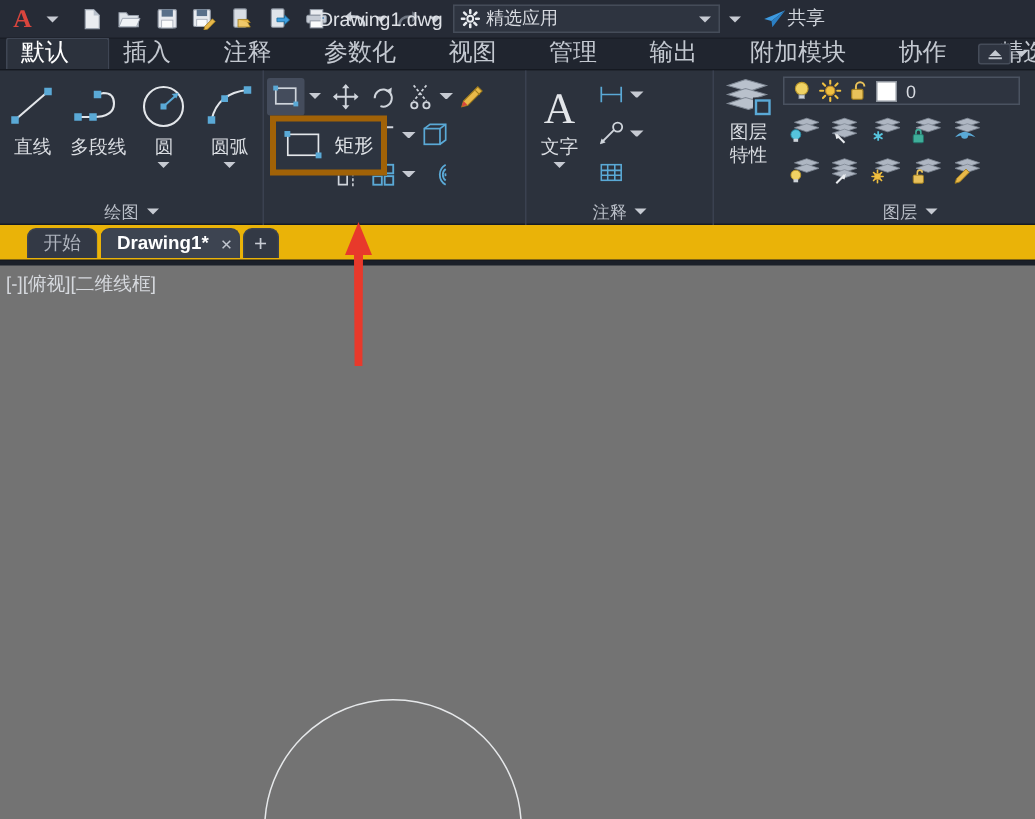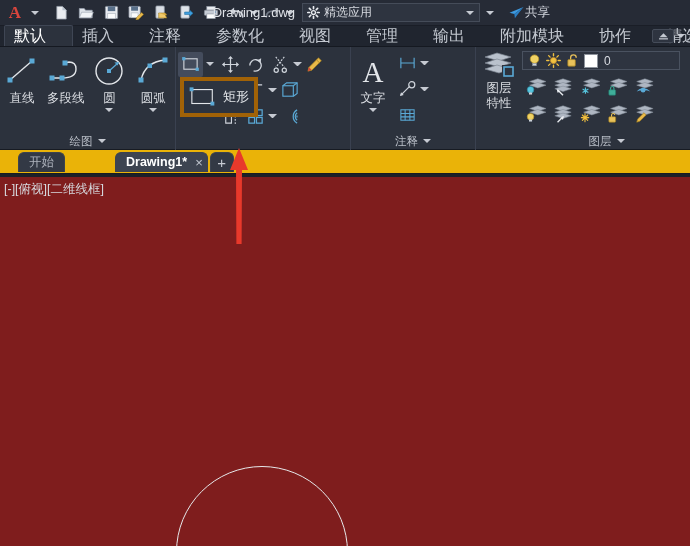--- a/index.html
+++ b/index.html
@@ -221,41 +221,40 @@
     margin-right: 2px;
     cursor: pointer;
     border: 1px solid #3c4350;
     border-bottom: none;
   }
   .ftab.active {
     background: #3d4451;
     color: #ffffff;
     font-weight: bold;
     padding-right: 4px;
-    margin-left: 48px;
   }
   .ftab .closex {
     margin-left: 8px; font-size: 13px; color:#c2c7d0; cursor:pointer;
     font-family:"Liberation Sans", sans-serif; font-weight: normal;
   }
   .ftab-add {
     width: 24px; height: 20px;
     display:flex; align-items:center; justify-content:center;
     background: #333945;
     border: 1px solid #3c4350; border-bottom:none;
     border-radius: 6px 6px 0 0;
     font-size: 15px; color: #c8ccd4; cursor:pointer;
   }
 
   
   .canvas {
     position: absolute;
     left: 0; right: 0;
     top: 177px; bottom: 0;
-    background: #7f1d1d;
+    background: #737373;
     overflow: hidden;
   }
   .vp-label {
     position: absolute; left: 4px; top: 4px;
     font-size: 12.5px; color: #d6d9de;
     display:flex; gap:0px;
     cursor: pointer;
   }
   .circle-obj {
     position: absolute;

